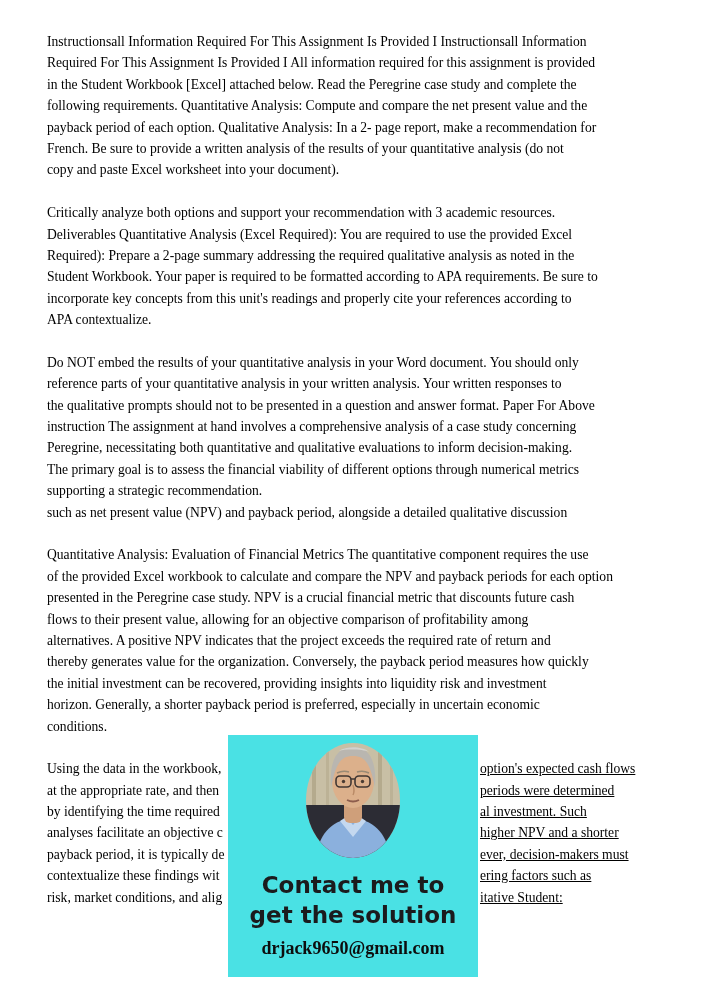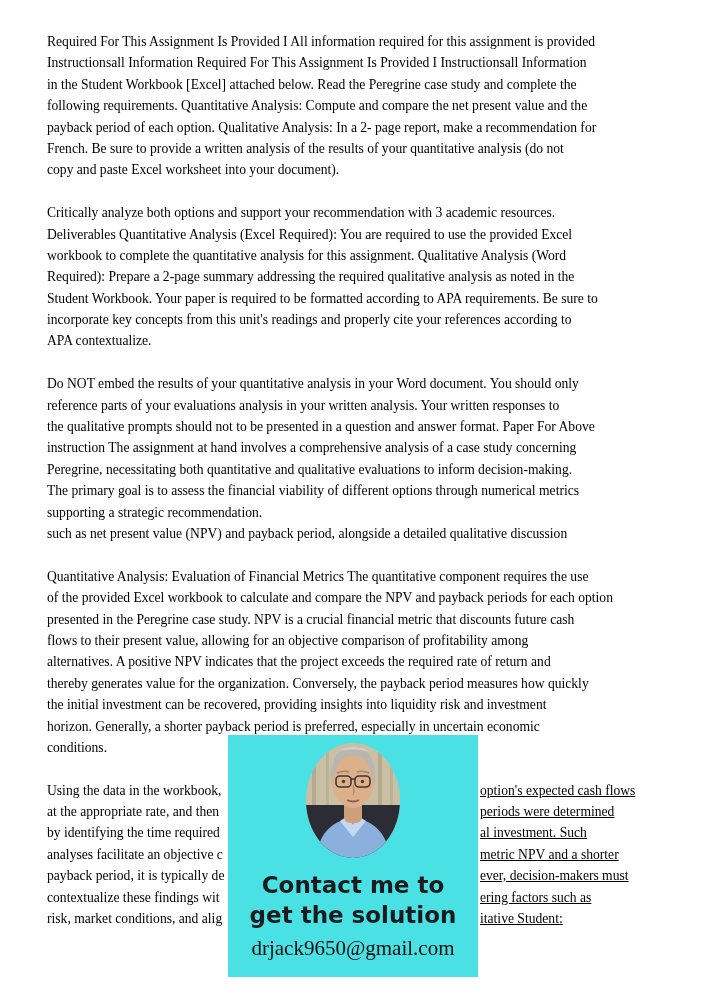--- a/index.html
+++ b/index.html
@@ -48,54 +48,53 @@
     font-family:"DejaVu Sans", sans-serif;
     font-weight:700;
     font-size:23px;
     line-height:30px;
     color:#1b1b1d;
     text-align:center;
   }
   .promo-line-first { margin-top:12px; }
   .promo-email {
     font-family:"Liberation Serif", serif;
-    font-weight:400;
-    font-size:21px;
+    font-weight:700;
+    font-size:18px;
     line-height:26px;
     margin-top:5px;
     color:#0d0d0d;
   }
 </style>
 </head>
 <body>
 
 <div class="page">
 
   <div id="document-body">
       <div class="paragraph">
+        <div class="line">Instructionsall Information Required For This Assignment Is Provided I Instructionsall Information</div>
         <div class="line">Required For This Assignment Is Provided I All information required for this assignment is provided</div>
-        <div class="line">Instructionsall Information Required For This Assignment Is Provided I Instructionsall Information</div>
         <div class="line">in the Student Workbook [Excel] attached below. Read the Peregrine case study and complete the</div>
         <div class="line">following requirements. Quantitative Analysis: Compute and compare the net present value and the</div>
         <div class="line">payback period of each option. Qualitative Analysis: In a 2- page report, make a recommendation for</div>
         <div class="line">French. Be sure to provide a written analysis of the results of your quantitative analysis (do not</div>
         <div class="line">copy and paste Excel worksheet into your document).</div>
       </div>
       <div class="paragraph">
         <div class="line">Critically analyze both options and support your recommendation with 3 academic resources.</div>
         <div class="line">Deliverables Quantitative Analysis (Excel Required): You are required to use the provided Excel</div>
-        <div class="line">workbook to complete the quantitative analysis for this assignment. Qualitative Analysis (Word</div>
         <div class="line">Required): Prepare a 2-page summary addressing the required qualitative analysis as noted in the</div>
         <div class="line">Student Workbook. Your paper is required to be formatted according to APA requirements. Be sure to</div>
         <div class="line">incorporate key concepts from this unit's readings and properly cite your references according to</div>
         <div class="line">APA contextualize.</div>
       </div>
       <div class="paragraph">
         <div class="line">Do NOT embed the results of your quantitative analysis in your Word document. You should only</div>
-        <div class="line">reference parts of your evaluations analysis in your written analysis. Your written responses to</div>
+        <div class="line">reference parts of your quantitative analysis in your written analysis. Your written responses to</div>
         <div class="line">the qualitative prompts should not to be presented in a question and answer format. Paper For Above</div>
         <div class="line">instruction The assignment at hand involves a comprehensive analysis of a case study concerning</div>
         <div class="line">Peregrine, necessitating both quantitative and qualitative evaluations to inform decision-making.</div>
         <div class="line">The primary goal is to assess the financial viability of different options through numerical metrics</div>
         <div class="line">supporting a strategic recommendation.</div>
         <div class="line">such as net present value (NPV) and payback period, alongside a detailed qualitative discussion</div>
       </div>
       <div class="paragraph">
         <div class="line">Quantitative Analysis: Evaluation of Financial Metrics The quantitative component requires the use</div>
         <div class="line">of the provided Excel workbook to calculate and compare the NPV and payback periods for each option</div>
@@ -104,21 +103,21 @@
         <div class="line">alternatives. A positive NPV indicates that the project exceeds the required rate of return and</div>
         <div class="line">thereby generates value for the organization. Conversely, the payback period measures how quickly</div>
         <div class="line">the initial investment can be recovered, providing insights into liquidity risk and investment</div>
         <div class="line">horizon. Generally, a shorter payback period is preferred, especially in uncertain economic</div>
         <div class="line">conditions.</div>
       </div>
       <div class="paragraph">
         <div class="line"><span>Using the data in the workbook,</span><span class="frag-right">option's expected cash flows</span></div>
         <div class="line"><span>at the appropriate rate, and then</span><span class="frag-right">periods were determined</span></div>
         <div class="line"><span>by identifying the time required</span><span class="frag-right">al investment. Such</span></div>
-        <div class="line"><span>analyses facilitate an objective c</span><span class="frag-right">metric NPV and a shorter</span></div>
+        <div class="line"><span>analyses facilitate an objective c</span><span class="frag-right">higher NPV and a shorter</span></div>
         <div class="line"><span>payback period, it is typically de</span><span class="frag-right">ever, decision-makers must</span></div>
         <div class="line"><span>contextualize these findings wit</span><span class="frag-right">ering factors such as</span></div>
         <div class="line"><span>risk, market conditions, and alig</span><span class="frag-right">itative Student:</span></div>
       </div>
     </div>
 
   <div class="promo-card" style="background: rgb(74, 225, 228);">
     <div class="photo">
 
       <svg viewBox="0 0 94 115" width="94" height="115" xmlns="http://www.w3.org/2000/svg">

